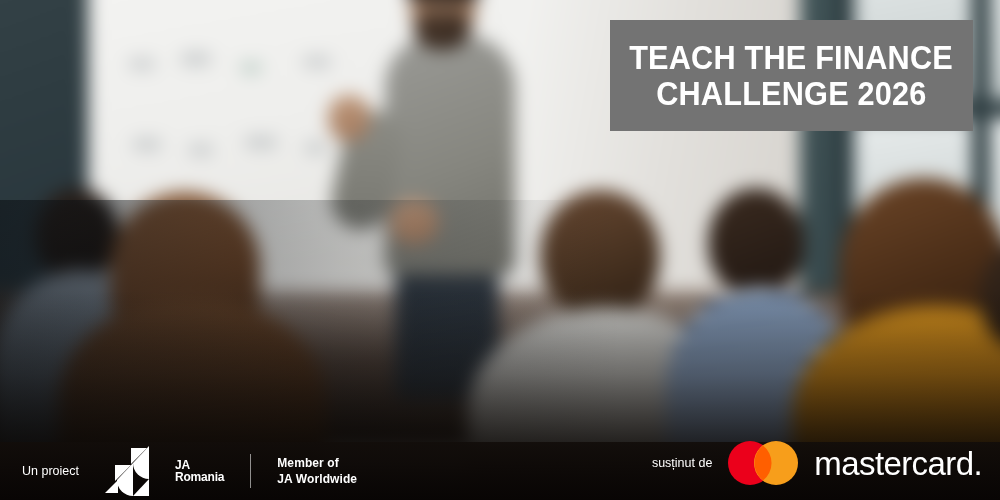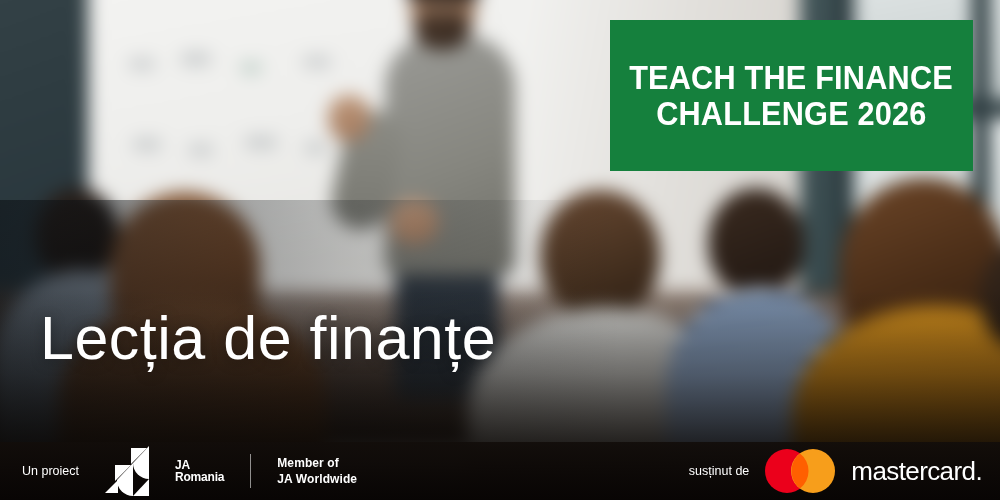--- a/index.html
+++ b/index.html
@@ -139,22 +139,22 @@
   }
   .scrim-left {
     position: absolute; left: 0; top: 200px; width: 620px; height: 260px;
     background: linear-gradient(90deg, rgba(10,14,18,.55) 0%, rgba(10,14,18,.22) 55%, rgba(10,14,18,0) 100%);
   }
 
   
   #red-banner {
     position: absolute;
     left: 610px; top: 20px;
-    width: 363px; height: 151px;
-    background: #15803d;
+    width: 363px; height: 111px;
+    background: #737373;
     display: flex;
     flex-direction: column;
     align-items: center;
     justify-content: center;
   }
   #red-banner .line {
     color: #ffffff;
     font-family: "Liberation Sans", sans-serif;
     font-weight: 700;
     font-size: 33px;
@@ -213,28 +213,28 @@
     color: #ffffff;
     font-family: "Liberation Sans", sans-serif;
     font-size: 12px;
     font-weight: 700;
     line-height: 1.35;
     letter-spacing: .1px;
   }
 
   
   #mc-cluster {
-    position: absolute; right: 18px; bottom: 0; height: 58px;
+    position: absolute; right: 18px; bottom: 8px; height: 58px;
     display: flex; align-items: center; gap: 14px;
   }
   #mc-mark { width: 74px; height: 46px; display: block; }
   #mc-wordmark {
     color: #ffffff;
     font-family: "Liberation Sans", sans-serif;
-    font-size: 26px;
+    font-size: 33px;
     font-weight: 400;
     letter-spacing: -.6px;
     line-height: 1;
   }
 </style>
 </head>
 <body>
 
 <div id="banner">
 
@@ -328,21 +328,20 @@
 
     <div class="scrim-left"></div>
     <div class="scrim-bottom"></div>
   </div>
 
   <div id="red-banner">
     <div class="line">TEACH THE FINANCE</div>
     <div class="line">CHALLENGE 2026</div>
   </div>
 
-  <div id="headline">Lecția de finanțe</div>
 
   <div id="bottom-bar"></div>
 
   <div id="ja-cluster">
     <div class="credit-label">Un proiect</div>
 
     <svg id="ja-mark" viewBox="0 0 44 52" aria-hidden="true">
       <g fill="#ffffff">
         <path d="M44 0 L44 52 L22 52 Z" opacity="0"></path>
         <path d="M44 1 L28 18 L44 18 Z"></path>

